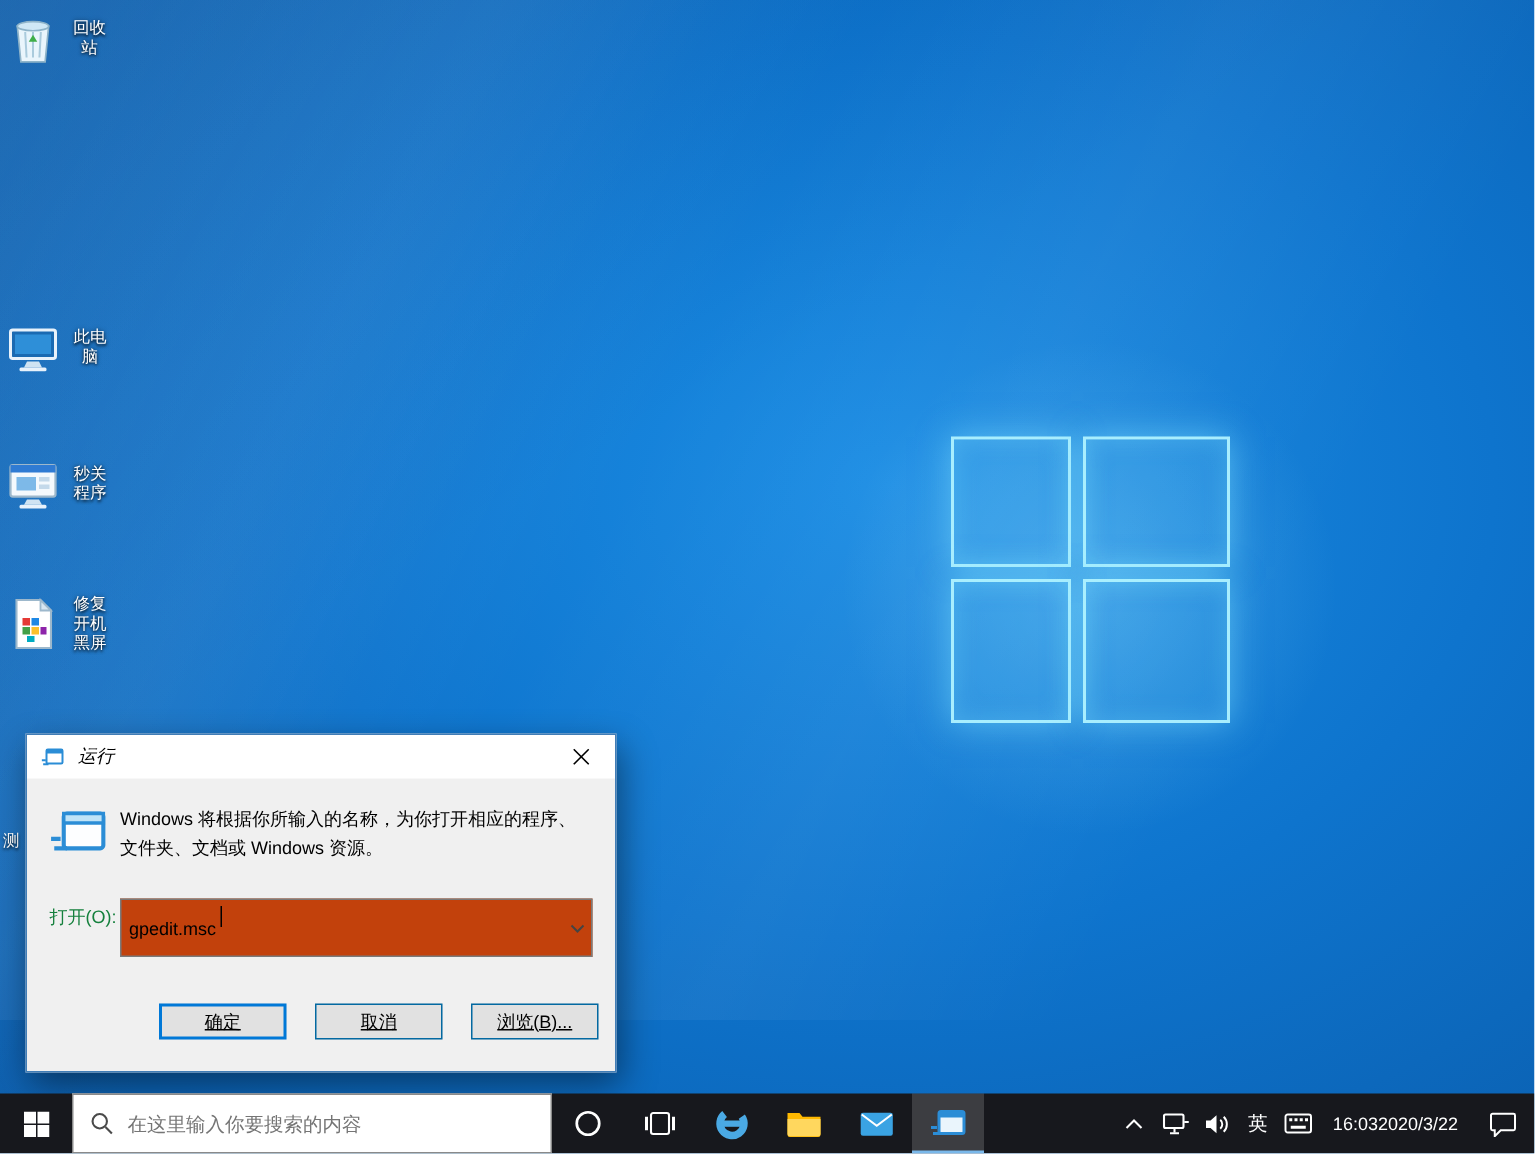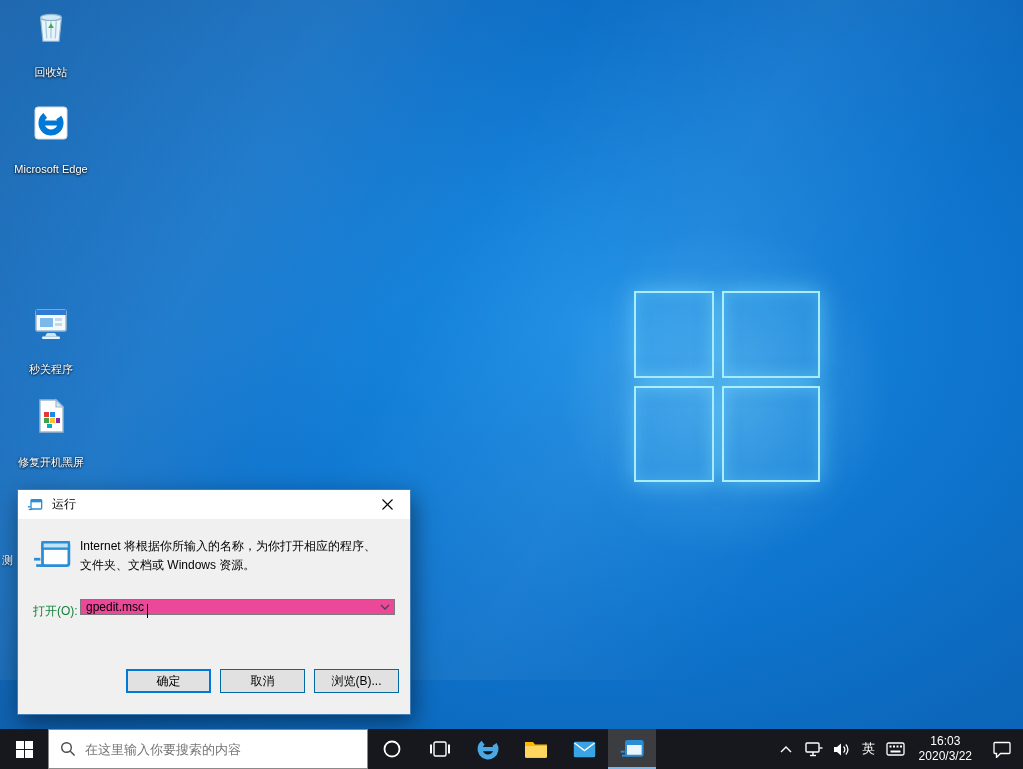--- a/index.html
+++ b/index.html
@@ -26,22 +26,22 @@
     display:grid; grid-template-columns:80px 98px; grid-template-rows:87px 96px; gap:8px;
   }
   .pane{
     border:2px solid rgba(175,242,255,0.95);
     background:rgba(110,205,255,0.13);
     box-shadow:0 0 20px rgba(120,220,255,0.55), inset 0 0 16px rgba(130,225,255,0.30);
   }
 
   
   .dicon{
-    position:absolute; left:14px; width:74px;
-    display:flex; flex-direction:column; align-items:center; gap:20px;
+    position:absolute; left:2px; width:74px;
+    display:flex; flex-direction:row; align-items:center; gap:2px;
     z-index:2; cursor:default;
   }
   .dicon .glyph{ width:40px; height:40px; display:flex; align-items:center; justify-content:center; }
   .dicon .lbl{
     font-size:11px; line-height:13px; color:#fff; text-align:center;
     text-shadow:0 1px 2px rgba(0,0,0,0.85), 0 0 3px rgba(0,0,0,0.5);
     max-width:74px;
   }
   .partial-lbl{
     position:absolute; left:2px; top:553px; z-index:2;
@@ -50,45 +50,45 @@
 
   
   .run-dialog{
     position:absolute; left:17px; top:489px; width:394px; height:226px;
     background:#f0f0f0; border:1px solid #417db6;
     box-shadow:3px 8px 22px rgba(0,0,0,0.45);
     z-index:10;
   }
   .titlebar{
     position:relative; height:29px; background:#ffffff;
-    display:flex; align-items:center; padding-left:9px;
+    display:flex; align-items:center; padding-left:9px;font-style:italic;
   }
   .titlebar .t-icon{ width:16px; height:16px; }
   .titlebar .t-text{ font-size:12px; color:#000; margin-left:9px; }
   .close-btn{
     position:absolute; right:0; top:0; width:46px; height:29px;
     display:flex; align-items:center; justify-content:center; cursor:default;
   }
   .dlg-big-icon{ position:absolute; left:15px; top:46px; width:38px; height:38px; }
   .dlg-text{ position:absolute; left:62px; top:47px; font-size:12px; line-height:19px; color:#000; }
   .open-label{ position:absolute; left:15px; top:113px; font-size:12px; color:#15803d;text-align:center; }
   .combo{
-    position:absolute; left:62px; right:15px; top:109px; height:16px;
-    background:#ec4899; border:1px solid #7a7a7a;
-    display:flex; align-items:flex-end;
+    position:absolute; left:62px; right:15px; top:109px; height:39px;
+    background:#c2410c; border:1px solid #7a7a7a;
+    display:flex; align-items:center;
   }
   .combo input{
     flex:1; border:none; outline:none; background:transparent;
     font-size:12px; padding-left:5px; font-family:inherit; color:#000;
   }
   .combo .caret{ position:absolute; left:66px; top:4px; width:1px; height:14px; background:#000; }
   .combo .drop{ width:19px; height:100%; display:flex; align-items:center; justify-content:center; }
   .btnrow{
     position:absolute; left:0; right:11px; bottom:21px;
-    display:flex; justify-content:flex-end; gap:9px;
+    display:flex; justify-content:flex-end; gap:19px;text-decoration:underline;
   }
   .wbtn{
     width:85px; height:24px; background:#e1e1e1; border:1px solid #0369a1;
     font-size:12px; font-family:inherit; color:#000; cursor:default;
   }
   .wbtn.primary{ border:2px solid #0078d7; }
 
   
   .taskbar{
     position:absolute; left:0; bottom:0; width:100%; height:40px;
@@ -101,21 +101,21 @@
     display:flex; align-items:center; gap:9px; padding:0 11px;
   }
   .tb-search input{
     flex:1; border:none; outline:none; background:transparent;
     font-size:13px; color:#0c4a6e; font-family:inherit;
   }
   .tray{ margin-left:auto; display:flex; align-items:stretch; }
   .tray .tb-btn{ width:28px; }
   .tray .tb-btn.ime{ width:26px; color:#fff; font-size:13px; }
   .clock{
-    display:flex; flex-direction:column; align-items:center; justify-content:center;
+    display:flex; align-items:center; justify-content:center;
     color:#fff; font-size:12px; line-height:15px; padding:0 9px; cursor:default;
   }
   .tb-btn.action{ width:42px; }
 </style>
 </head>
 <body>
 
 <div class="desktop">
   <div class="beam beam1"></div>
   <div class="beam beam2"></div>
@@ -134,33 +134,32 @@
         <ellipse cx="20" cy="11" rx="11" ry="3.2" fill="#cfe8f6" stroke="#8fb4c9" stroke-width="1.2"></ellipse>
         <line x1="14.5" y1="15" x2="15.5" y2="33" stroke="#aacbdd" stroke-width="1.4"></line>
         <line x1="20" y1="15" x2="20" y2="33" stroke="#aacbdd" stroke-width="1.4"></line>
         <line x1="25.5" y1="15" x2="24.5" y2="33" stroke="#aacbdd" stroke-width="1.4"></line>
         <path d="M17 22 l3 -5 l3 5 z" fill="#3fae49"></path>
       </svg>
     </span>
     <span class="lbl">回收站</span>
   </div>
 
-  <div class="dicon" style="top:103px">
+
+  <div class="dicon" style="top:212px">
     <span class="glyph">
       <svg width="40" height="40" viewBox="0 0 40 40">
-        <rect x="4" y="4" width="32" height="32" rx="3" fill="#ffffff" stroke="#d0dbe4"></rect>
-        <g transform="rotate(-35 20 20)">
-          <circle cx="20" cy="20" r="9.5" fill="none" stroke="#0078d7" stroke-width="6" stroke-dasharray="44 16"></circle>
-        </g>
-        <rect x="11" y="17.5" width="18" height="5" fill="#0078d7"></rect>
+        <rect x="5" y="8" width="30" height="19" rx="1.5" fill="#1a6ab2" stroke="#e8f2fb" stroke-width="2"></rect>
+        <rect x="8" y="11" width="24" height="13" fill="#2e8fd8"></rect>
+        <path d="M16 29 h8 l2 4 h-12 z" fill="#cfe3f2"></path>
+        <rect x="11" y="33" width="18" height="2.5" rx="1" fill="#e8f2fb"></rect>
       </svg>
     </span>
-    <span class="lbl">Microsoft Edge</span>
-  </div>
-
+    <span class="lbl">此电脑</span>
+  </div>
 
   <div class="dicon" style="top:396px">
     <span class="glyph">
       <svg width="40" height="40" viewBox="0 0 40 40">
         <path d="M9 4 h16 l7 7 v25 h-23 z" fill="#ffffff" stroke="#9db8cc" stroke-width="1.4"></path>
         <path d="M25 4 l7 7 h-7 z" fill="#d8e6f1" stroke="#9db8cc" stroke-width="1.2"></path>
         <rect x="13" y="16" width="5" height="5" fill="#e53935"></rect>
         <rect x="19" y="16" width="5" height="5" fill="#1e88e5"></rect>
         <rect x="13" y="22" width="5" height="5" fill="#43a047"></rect>
         <rect x="19" y="22" width="5" height="5" fill="#fbc02d"></rect>
@@ -206,21 +205,21 @@
     </div>
 
     <svg class="dlg-big-icon" viewBox="0 0 36 36">
       <rect x="9" y="6" width="25" height="22" rx="2" fill="#fdfeff" stroke="#2b8dd6" stroke-width="2.6"></rect>
       <rect x="9" y="6" width="25" height="6" fill="#bfe3f7" stroke="#2b8dd6" stroke-width="2.2"></rect>
       <line x1="1" y1="22" x2="7" y2="22" stroke="#2b8dd6" stroke-width="2.6"></line>
       <line x1="3" y1="28" x2="11" y2="28" stroke="#2b8dd6" stroke-width="2.6"></line>
     </svg>
 
     <div class="dlg-text">
-      <div>Internet 将根据你所输入的名称，为你打开相应的程序、</div>
+      <div>Windows 将根据你所输入的名称，为你打开相应的程序、</div>
       <div>文件夹、文档或 Windows 资源。</div>
     </div>
 
     <span class="open-label">打开(O):</span>
 
     <div class="combo">
       <input type="text" value="gpedit.msc" style="">
       <span class="caret"></span>
       <span class="drop">
         <svg width="10" height="6" viewBox="0 0 10 6">

